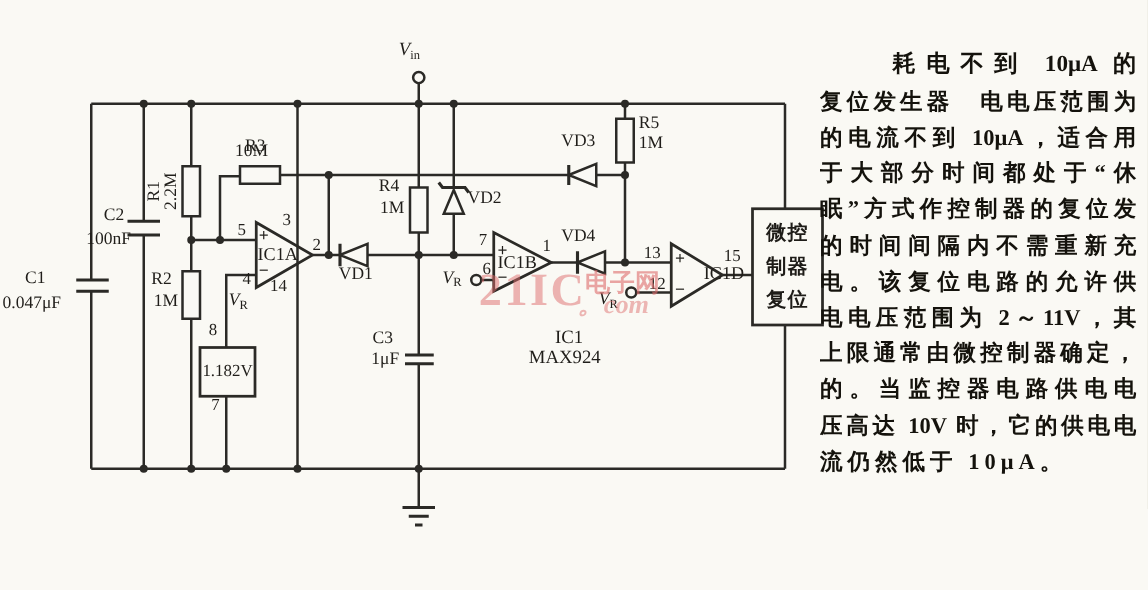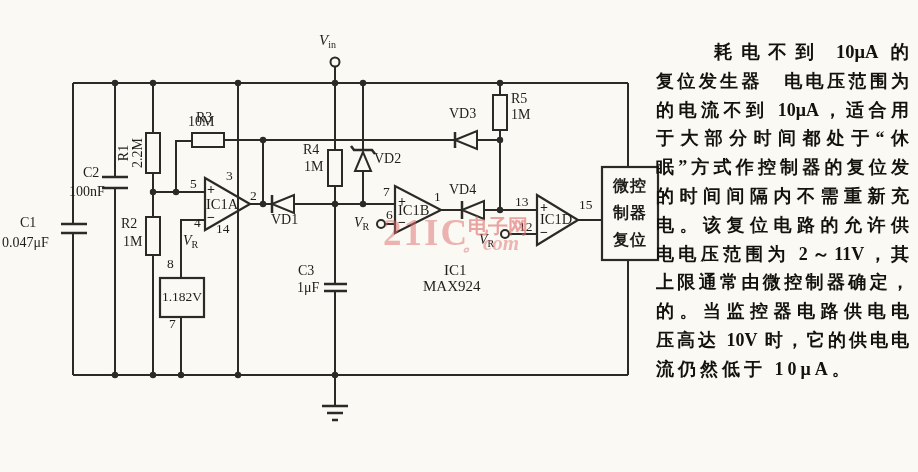--- a/index.html
+++ b/index.html
@@ -125,21 +125,21 @@
   <div class="lbl" style="left:298px;top:264px;">C3</div>
   <div class="lbl" style="left:297px;top:281px;">1μF</div>
   <div class="lbl" style="left:271px;top:201px;margin-top:12px;">VD1</div>
   <div class="lbl" style="left:374px;top:152px;">VD2</div>
   <div class="lbl" style="left:449px;top:107px;">VD3</div>
   <div class="lbl" style="left:449px;top:183px;">VD4</div>
   <div class="lbl refbox" style="left:160px;top:290px;">1.182V</div>
 
   <div class="lbl icl" style="left:206px;top:197px;">IC1A</div>
   <div class="lbl icl" style="left:398px;top:203px;">IC1B</div>
-  <div class="lbl icl" style="left:540px;top:212px;">IC1D</div>
+  <div class="lbl icl" style="left:540px;top:212px;padding-left:23px;">IC1D</div>
   <div class="lbl sign" style="left:207px;top:183px;">+</div>
   <div class="lbl sign" style="left:207px;top:211px;">−</div>
   <div class="lbl sign" style="left:398px;top:195px;">+</div>
   <div class="lbl sign" style="left:398px;top:216px;">−</div>
   <div class="lbl sign" style="left:540px;top:201px;">+</div>
   <div class="lbl sign" style="left:540px;top:226px;">−</div>
   <div class="lbl bigl" style="left:444px;top:263px;">IC1</div>
   <div class="lbl bigl" style="left:423px;top:279px;">MAX924</div>
 
   <div class="lbl pin" style="left:190px;top:177px;">5</div>

